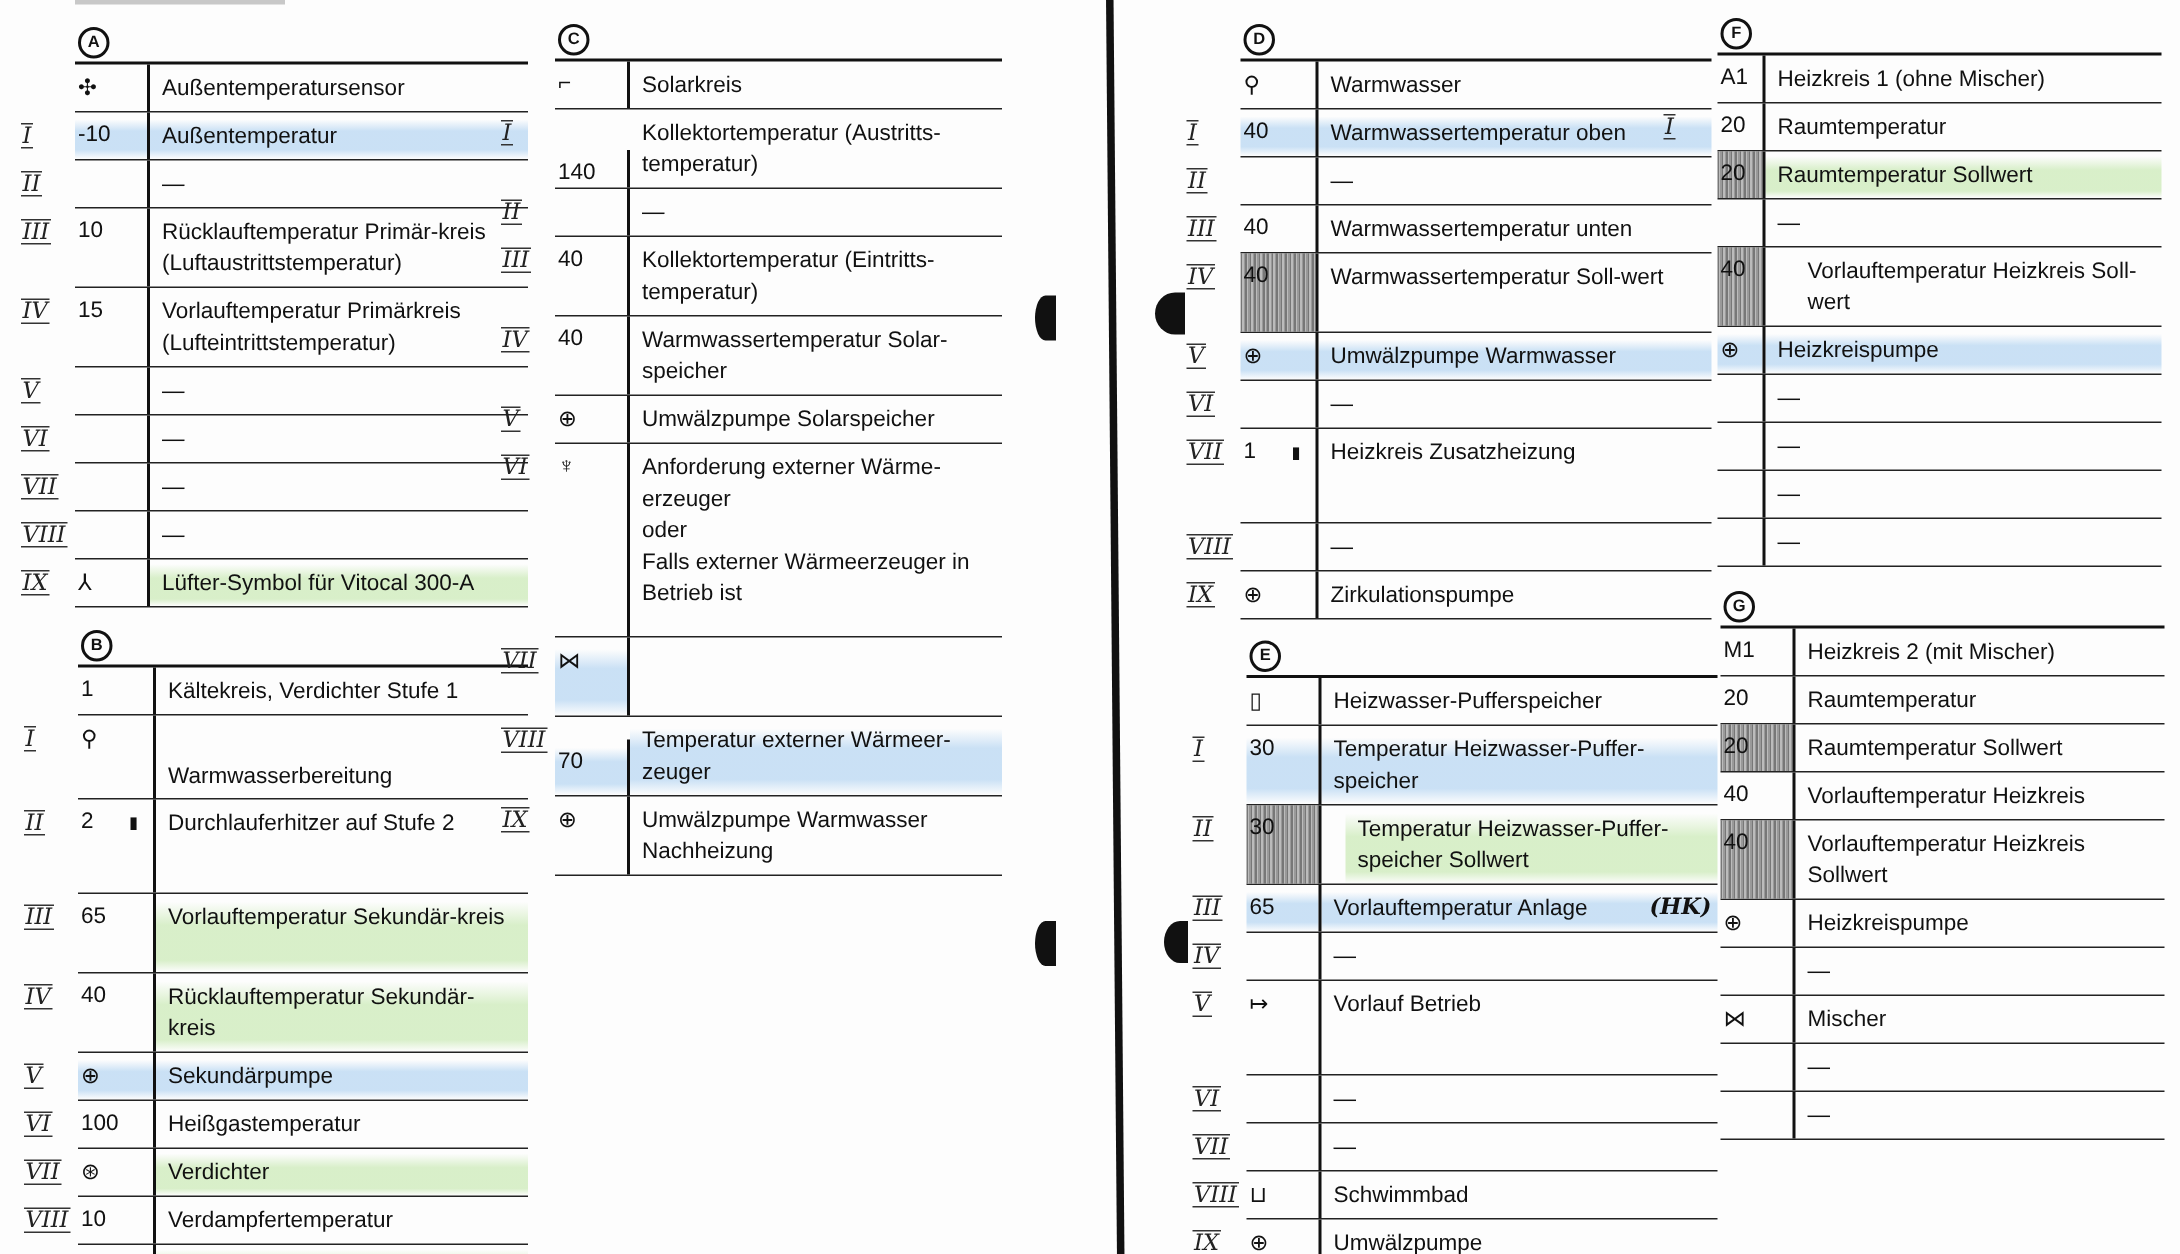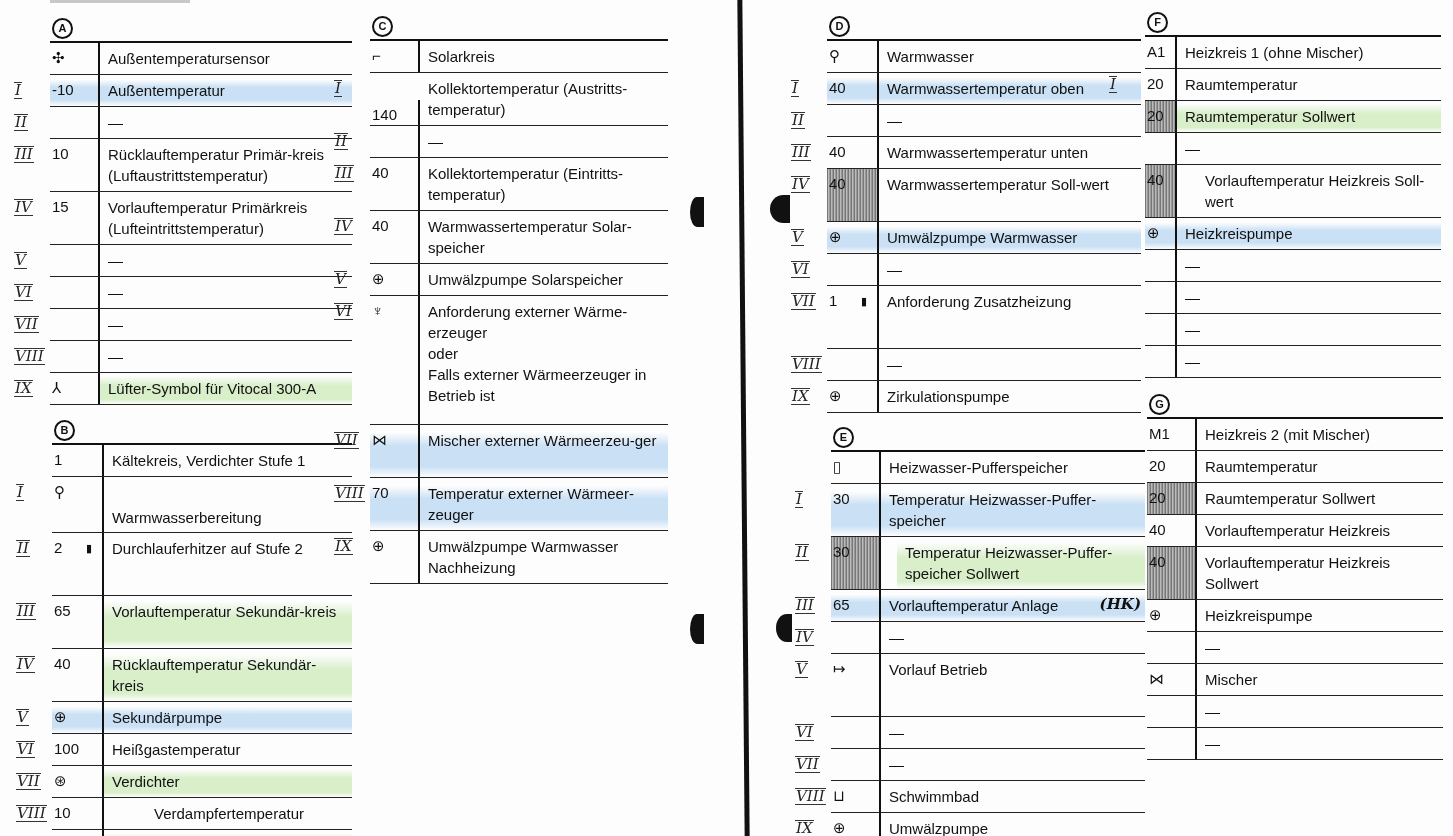--- a/index.html
+++ b/index.html
@@ -132,21 +132,21 @@
         <div class="txt" style="white-space: pre-line;">Heißgastemperatur</div>
         <span class="roman" style="left: -36px; top: 7px;">VI</span>
       </div>
       <div class="row hl-green">
         <div class="key" style="width: 48px;">⊛</div>
         <div class="txt" style="white-space: pre-line;">Verdichter</div>
         <span class="roman" style="left: -36px; top: 7px;">VII</span>
       </div>
       <div class="row">
         <div class="key" style="width: 48px;">10</div>
-        <div class="txt" style="white-space: pre-line; text-align: center;">Verdampfertemperatur</div>
+        <div class="txt" style="white-space: pre-line;">Verdampfertemperatur</div>
         <span class="roman" style="left: -36px; top: 7px;">VIII</span>
       </div>
       <div class="row hl-green">
         <div class="key" style="width: 48px;">2 ⅄</div>
         <div class="txt" style="white-space: pre-line;">Ventilator auf Stufe 2</div>
         <span class="roman" style="left: -36px; top: 7px;">IX</span>
       </div>
     </div>
   </div>
 <div class="table" id="tC" style="left:370px; top:16px; width:298px;">
@@ -183,25 +183,24 @@
       </div>
       <div class="row tall xtall" style="min-height: 128px;">
         <div class="key" style="width: 46px;">♆</div>
         <div class="txt" style="white-space: pre-line;">Anforderung externer Wärme-erzeuger
 oder
 Falls externer Wärmeerzeuger in Betrieb ist</div>
         <span class="roman" style="left: -36px; top: 7px;">VI</span>
       </div>
       <div class="row tall hl-blue">
         <div class="key" style="width: 46px;">⋈</div>
-        <div class="txt" style="white-space: pre-line;">Mischer externer Wärmeerzeu-ger</div>
         <span class="roman" style="left: -36px; top: 7px;">VII</span>
       </div>
       <div class="row tall hl-blue">
-        <div class="key" style="width: 46px;">70</div>
+        <div class="key" style="width: 46px; margin-top: 15px;">70</div>
         <div class="txt" style="white-space: pre-line;">Temperatur externer Wärmeer-zeuger</div>
         <span class="roman" style="left: -36px; top: 7px;">VIII</span>
       </div>
       <div class="row tall">
         <div class="key" style="width: 46px;">⊕</div>
         <div class="txt" style="white-space: pre-line;">Umwälzpumpe Warmwasser Nachheizung</div>
         <span class="roman" style="left: -36px; top: 7px;">IX</span>
       </div>
     </div>
   </div>
@@ -238,21 +237,21 @@
         <span class="roman" style="left: -36px; top: 7px;">V</span>
       </div>
       <div class="row">
         <div class="key" style="width: 48px;"></div>
         <div class="txt" style="white-space: pre-line;">—</div>
         <span class="roman" style="left: -36px; top: 7px;">VI</span>
       </div>
       <div class="row tall xtall">
         <div class="key" style="width: 48px;">1</div>
         <span style="position: absolute; left: 34px; top: 9px; font-size: 11px;">▮</span>
-        <div class="txt" style="white-space: pre-line;">Anforderung Zusatzheizung</div>
+        <div class="txt" style="white-space: pre-line;">Heizkreis Zusatzheizung</div>
         <span class="roman" style="left: -36px; top: 7px;">VII</span>
       </div>
       <div class="row">
         <div class="key" style="width: 48px;"></div>
         <div class="txt" style="white-space: pre-line;">—</div>
         <span class="roman" style="left: -36px; top: 7px;">VIII</span>
       </div>
       <div class="row">
         <div class="key" style="width: 48px;">⊕</div>
         <div class="txt" style="white-space: pre-line;">Zirkulationspumpe</div>

